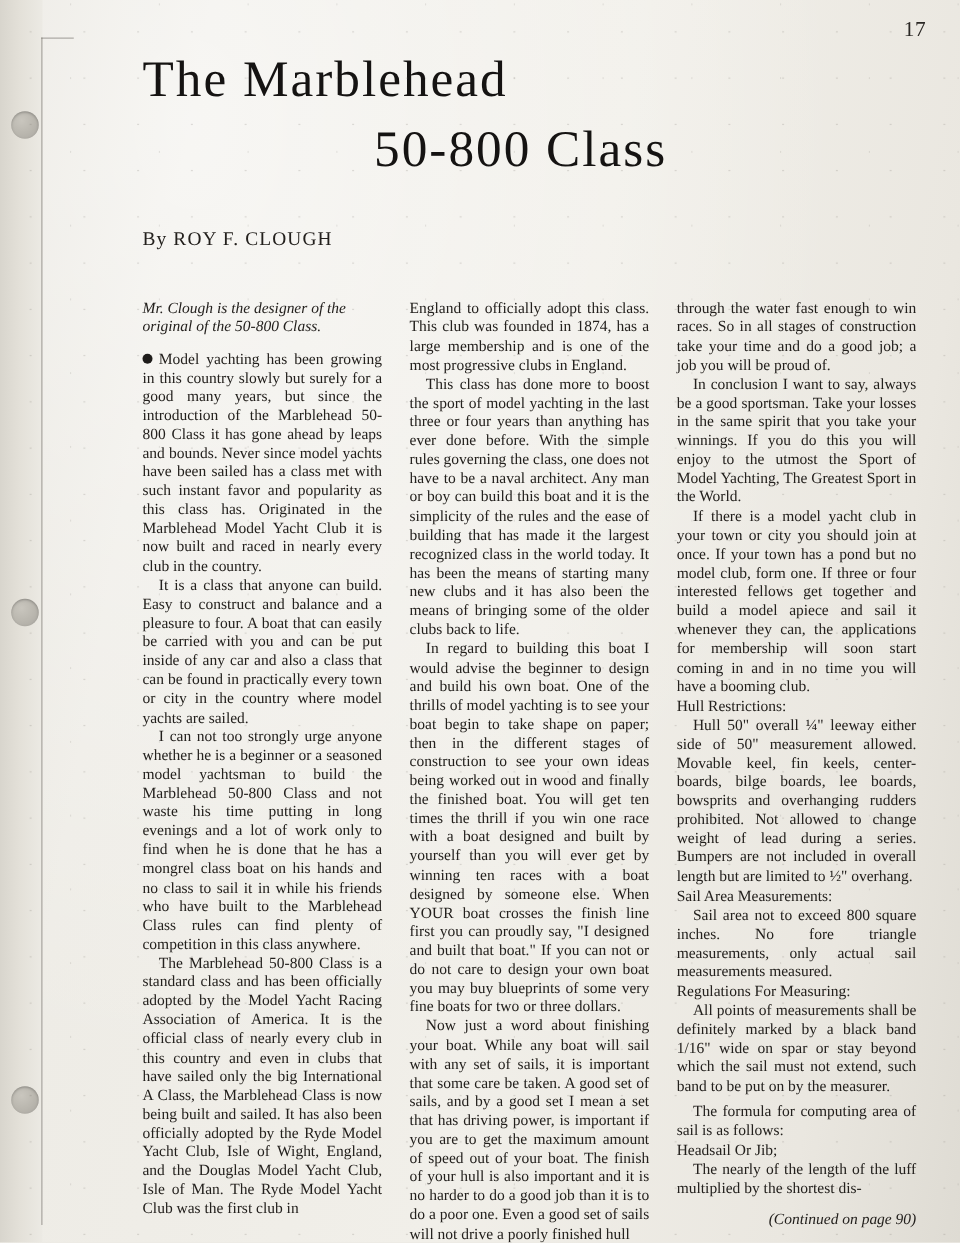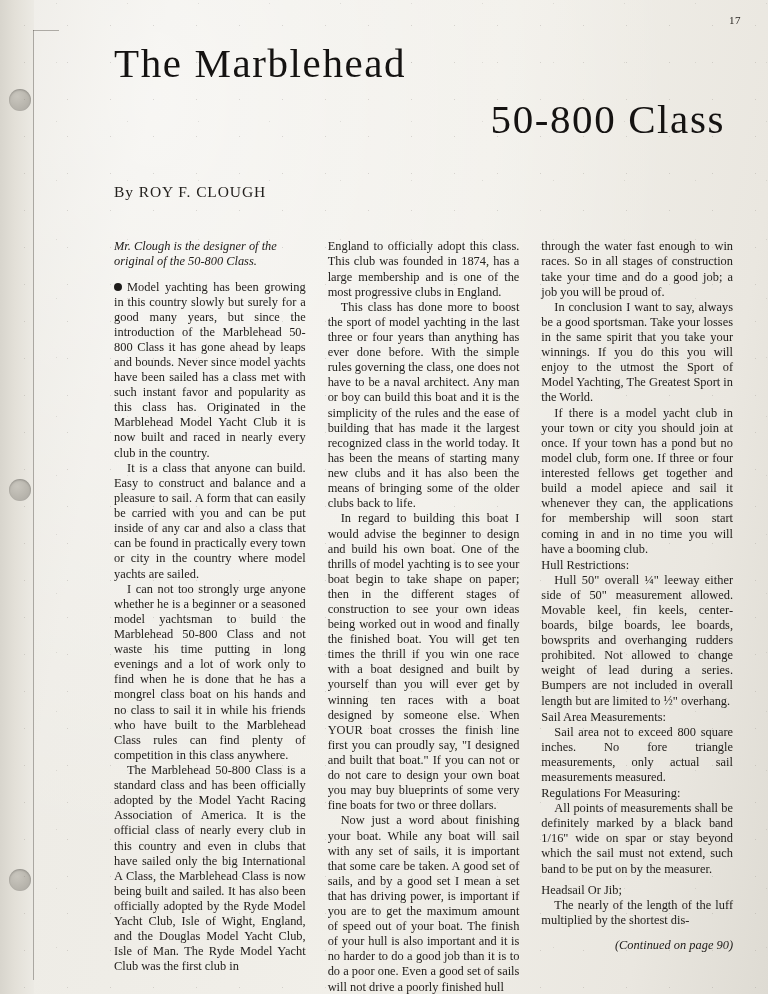--- a/index.html
+++ b/index.html
@@ -76,21 +76,21 @@
     position: absolute;
     left: 108px;
     top: 30px;
     width: 625px;
   }
 
   .folio {
     position: absolute;
     right: 27px;
     top: 14px;
-    font-size: 11px;
+    font-size: 17px;
     letter-spacing: 0.5px;
     color: #2a2724;
   }
 
   
   .title-block {
     margin-top: 12px;
     color: #151312;
   }
   .title-line-1 {
@@ -100,21 +100,21 @@
     font-weight: normal;
     margin: 0;
     padding-left: 6px;
   }
   .title-line-2 {
     font-size: 41px;
     letter-spacing: 1.6px;
     line-height: 1.12;
     font-weight: normal;
     margin: 0;
-    text-align: right;
+    text-align: center;
     padding-right: 8px;
     margin-top: 12px;
   }
 
   .byline {
     margin-top: 40px;
     padding-left: 6px;
     font-size: 15.5px;
     letter-spacing: 0.9px;
     color: #23201d;
@@ -208,21 +208,21 @@
     <div class="byline">
       <span class="by">By</span>
       <span>ROY F. CLOUGH</span>
     </div>
 
     <div class="columns">
 
       <div class="col">
         <p class="deck">Mr. Clough is the designer of the original of the 50-800 Class.</p>
         <p class="bullet-lead"><span class="bullet-dot"></span><span>Model yachting has been growing in this country slowly but surely for a good many years, but since the introduction of the Marblehead 50-800 Class it has gone ahead by leaps and bounds. Never since model yachts have been sailed has a class met with such instant favor and popularity as this class has. Originated in the Marblehead Model Yacht Club it is now built and raced in nearly every club in the country.</span></p>
-        <p class="indent">It is a class that anyone can build. Easy to construct and balance and a pleasure to sail. A form that can easily be carried with you and can be put inside of any car and also a class that can be found in practically every town or city in the country where model yachts are sailed.</p>
+        <p class="indent">It is a class that anyone can build. Easy to construct and balance and a pleasure to four. A boat that can easily be carried with you and can be put inside of any car and also a class that can be found in practically every town or city in the country where model yachts are sailed.</p>
         <p class="indent">I can not too strongly urge anyone whether he is a beginner or a seasoned model yachtsman to build the Marblehead 50-800 Class and not waste his time putting in long evenings and a lot of work only to find when he is done that he has a mongrel class boat on his hands and no class to sail it in while his friends who have built to the Marblehead Class rules can find plenty of competition in this class anywhere.</p>
         <p class="indent">The Marblehead 50-800 Class is a standard class and has been officially adopted by the Model Yacht Racing Association of America. It is the official class of nearly every club in this country and even in clubs that have sailed only the big International A Class, the Marblehead Class is now being built and sailed. It has also been officially adopted by the Ryde Model Yacht Club, Isle of Wight, England, and the Douglas Model Yacht Club, Isle of Man. The Ryde Model Yacht Club was the first club in</p>
       </div>
 
       <div class="col">
         <p>England to officially adopt this class. This club was founded in 1874, has a large membership and is one of the most progressive clubs in England.</p>
         <p class="indent">This class has done more to boost the sport of model yachting in the last three or four years than anything has ever done before. With the simple rules governing the class, one does not have to be a naval architect. Any man or boy can build this boat and it is the simplicity of the rules and the ease of building that has made it the largest recognized class in the world today. It has been the means of starting many new clubs and it has also been the means of bringing some of the older clubs back to life.</p>
         <p class="indent">In regard to building this boat I would advise the beginner to design and build his own boat. One of the thrills of model yachting is to see your boat begin to take shape on paper; then in the different stages of construction to see your own ideas being worked out in wood and finally the finished boat. You will get ten times the thrill if you win one race with a boat designed and built by yourself than you will ever get by winning ten races with a boat designed by someone else. When YOUR boat crosses the finish line first you can proudly say, "I designed and built that boat." If you can not or do not care to design your own boat you may buy blueprints of some very fine boats for two or three dollars.</p>
         <p class="indent">Now just a word about finishing your boat. While any boat will sail with any set of sails, it is important that some care be taken. A good set of sails, and by a good set I mean a set that has driving power, is important if you are to get the maximum amount of speed out of your boat. The finish of your hull is also important and it is no harder to do a good job than it is to do a poor one. Even a good set of sails will not drive a poorly finished hull</p>
       </div>
@@ -234,20 +234,21 @@
 
         <p class="subhead">Hull Restrictions:</p>
         <p class="indent">Hull 50" overall ¼" leeway either side of 50" measurement allowed. Movable keel, fin keels, center-boards, bilge boards, lee boards, bowsprits and overhanging rudders prohibited. Not allowed to change weight of lead during a series. Bumpers are not included in overall length but are limited to ½" overhang.</p>
 
         <p class="subhead">Sail Area Measurements:</p>
         <p class="indent">Sail area not to exceed 800 square inches. No fore triangle measurements, only actual sail measurements measured.</p>
 
         <p class="subhead">Regulations For Measuring:</p>
         <p class="indent">All points of measurements shall be definitely marked by a black band 1/16" wide on spar or stay beyond which the sail must not extend, such band to be put on by the measurer.</p>
         <div class="spacer-sm"></div>
+        <p class="indent">The formula for computing area of sail is as follows:</p>
 
         <p class="subhead">Headsail Or Jib;</p>
         <p class="indent">The nearly of the length of the luff multiplied by the shortest dis-</p>
 
         <p class="contd">(Continued on page 90)</p>
       </div>
 
     </div>
   </div>
 

